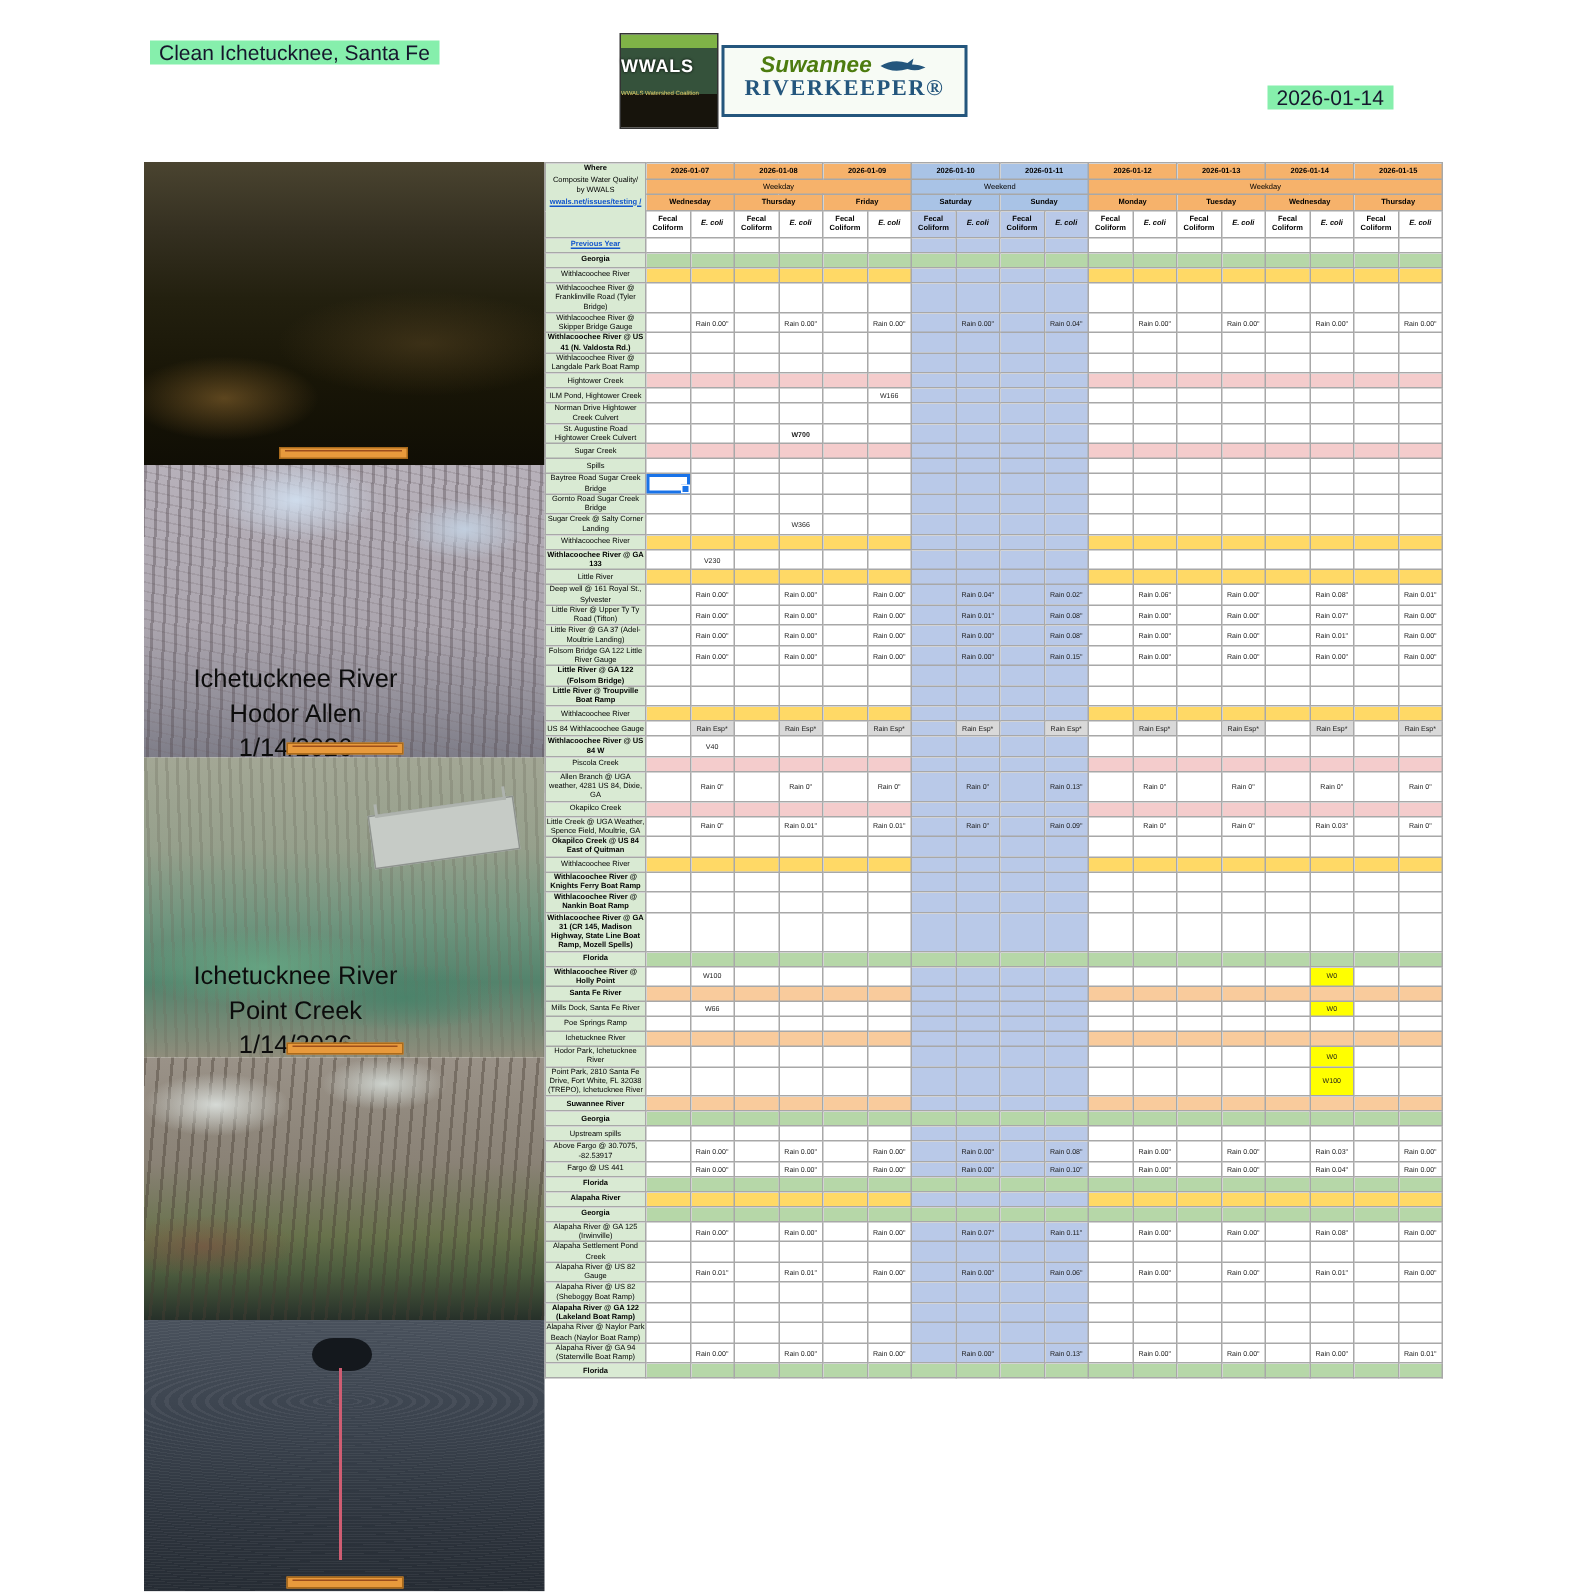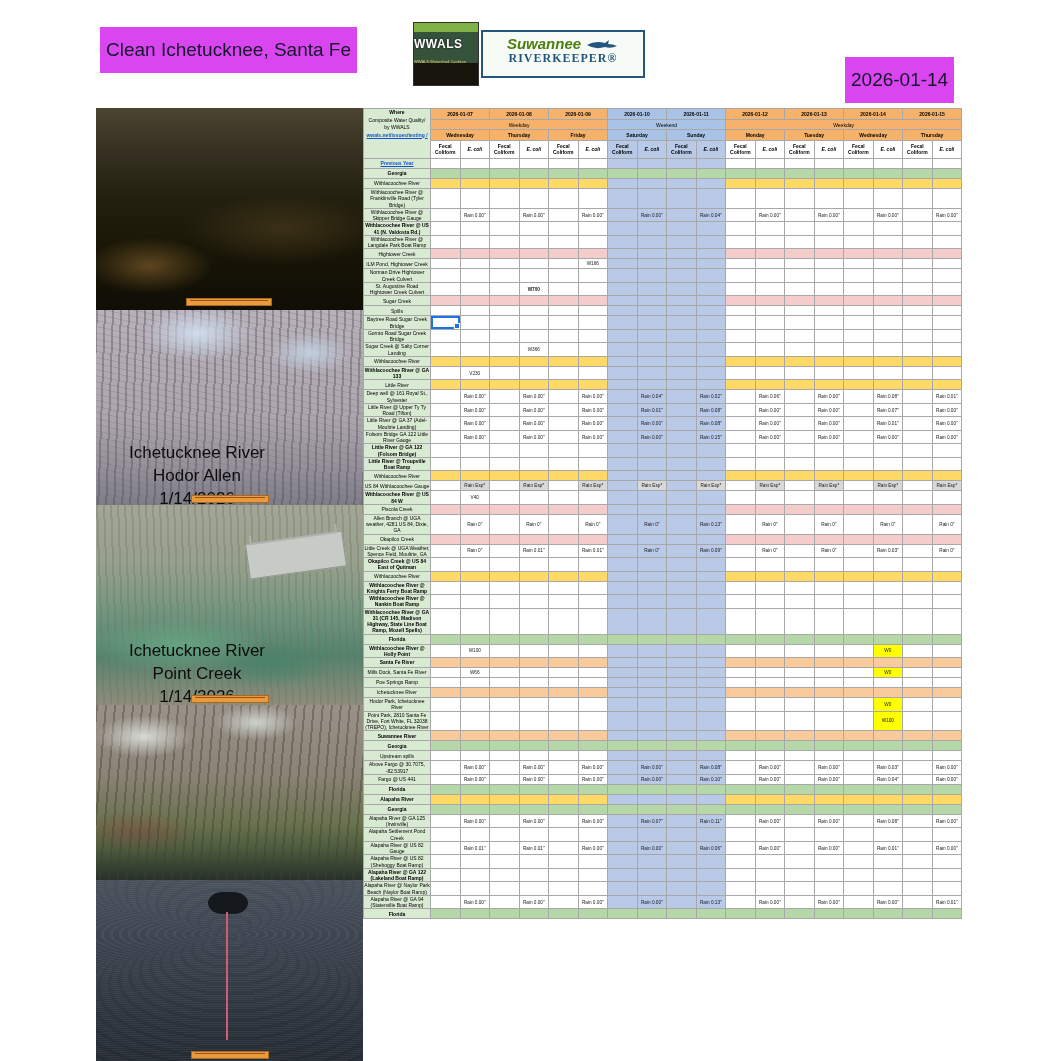--- a/index.html
+++ b/index.html
@@ -1,31 +1,31 @@
 <!DOCTYPE html>
 <html><head>
 <meta charset="utf-8">
 <style>
   html,body{margin:0;padding:0;background:#fff;}
   .page{position:relative;width:1061px;height:1061px;background:#fff;overflow:hidden;
         font-family:"Liberation Sans",sans-serif;}
 
   
-  .banner-line{position:absolute;font-size:19px;color:#16162c;background:#d946ef;
-               padding:12px 6px;white-space:nowrap;}
+  .banner-line{position:absolute;font-size:14px;color:#16162c;background:#86efac;
+               padding:0 6px;white-space:nowrap;}
   .wwals-logo{position:absolute;left:413px;top:22px;width:66px;height:64px;
               background:linear-gradient(180deg,#7fb347 0 9px,#35523b 9px 40px,#17140c 40px 100%);
               border:1px solid #333;box-sizing:border-box;text-align:left;}
   .wwals-logo .w-big{color:#fff;font-weight:bold;font-size:12px;margin-top:14px;letter-spacing:.5px;
                      text-shadow:0 0 2px #000;}
   .wwals-logo .w-sub{color:#e4d06a;font-size:4px;line-height:1.2;margin-top:9px;}
   .sr-logo{position:absolute;left:481px;top:30px;width:164px;height:48px;background:#f7fbf5;
            border:2px solid #24567d;box-sizing:border-box;text-align:center;overflow:hidden;}
   .sr-line1{font-size:15px;font-weight:bold;color:#4d7c0f;font-style:italic;margin-top:3px;}
-  .sr-line2{font-family:"Liberation Serif",serif;font-size:12px;font-weight:bold;color:#24567d;
+  .sr-line2{font-family:"Liberation Serif",serif;font-size:15px;font-weight:bold;color:#24567d;
             letter-spacing:1px;margin-top:-1px;}
   .sr-fish{display:inline-block;vertical-align:middle;margin-left:4px;}
 
   
   .photos{position:absolute;left:96px;top:108px;width:267px;height:953px;}
   .photo{position:relative;width:267px;overflow:hidden;}
   .photo .caption{position:absolute;left:6px;width:190px;text-align:center;color:#0c0c0c;
                   font-size:17px;line-height:1.35;}
   .wm{position:absolute;height:8px;background:#e89a3c;border:1px solid #a96a1c;box-sizing:border-box;}
   .wm::after{content:"";display:block;margin:1px 3px;height:1px;background:#8a3b14;opacity:.8;}

